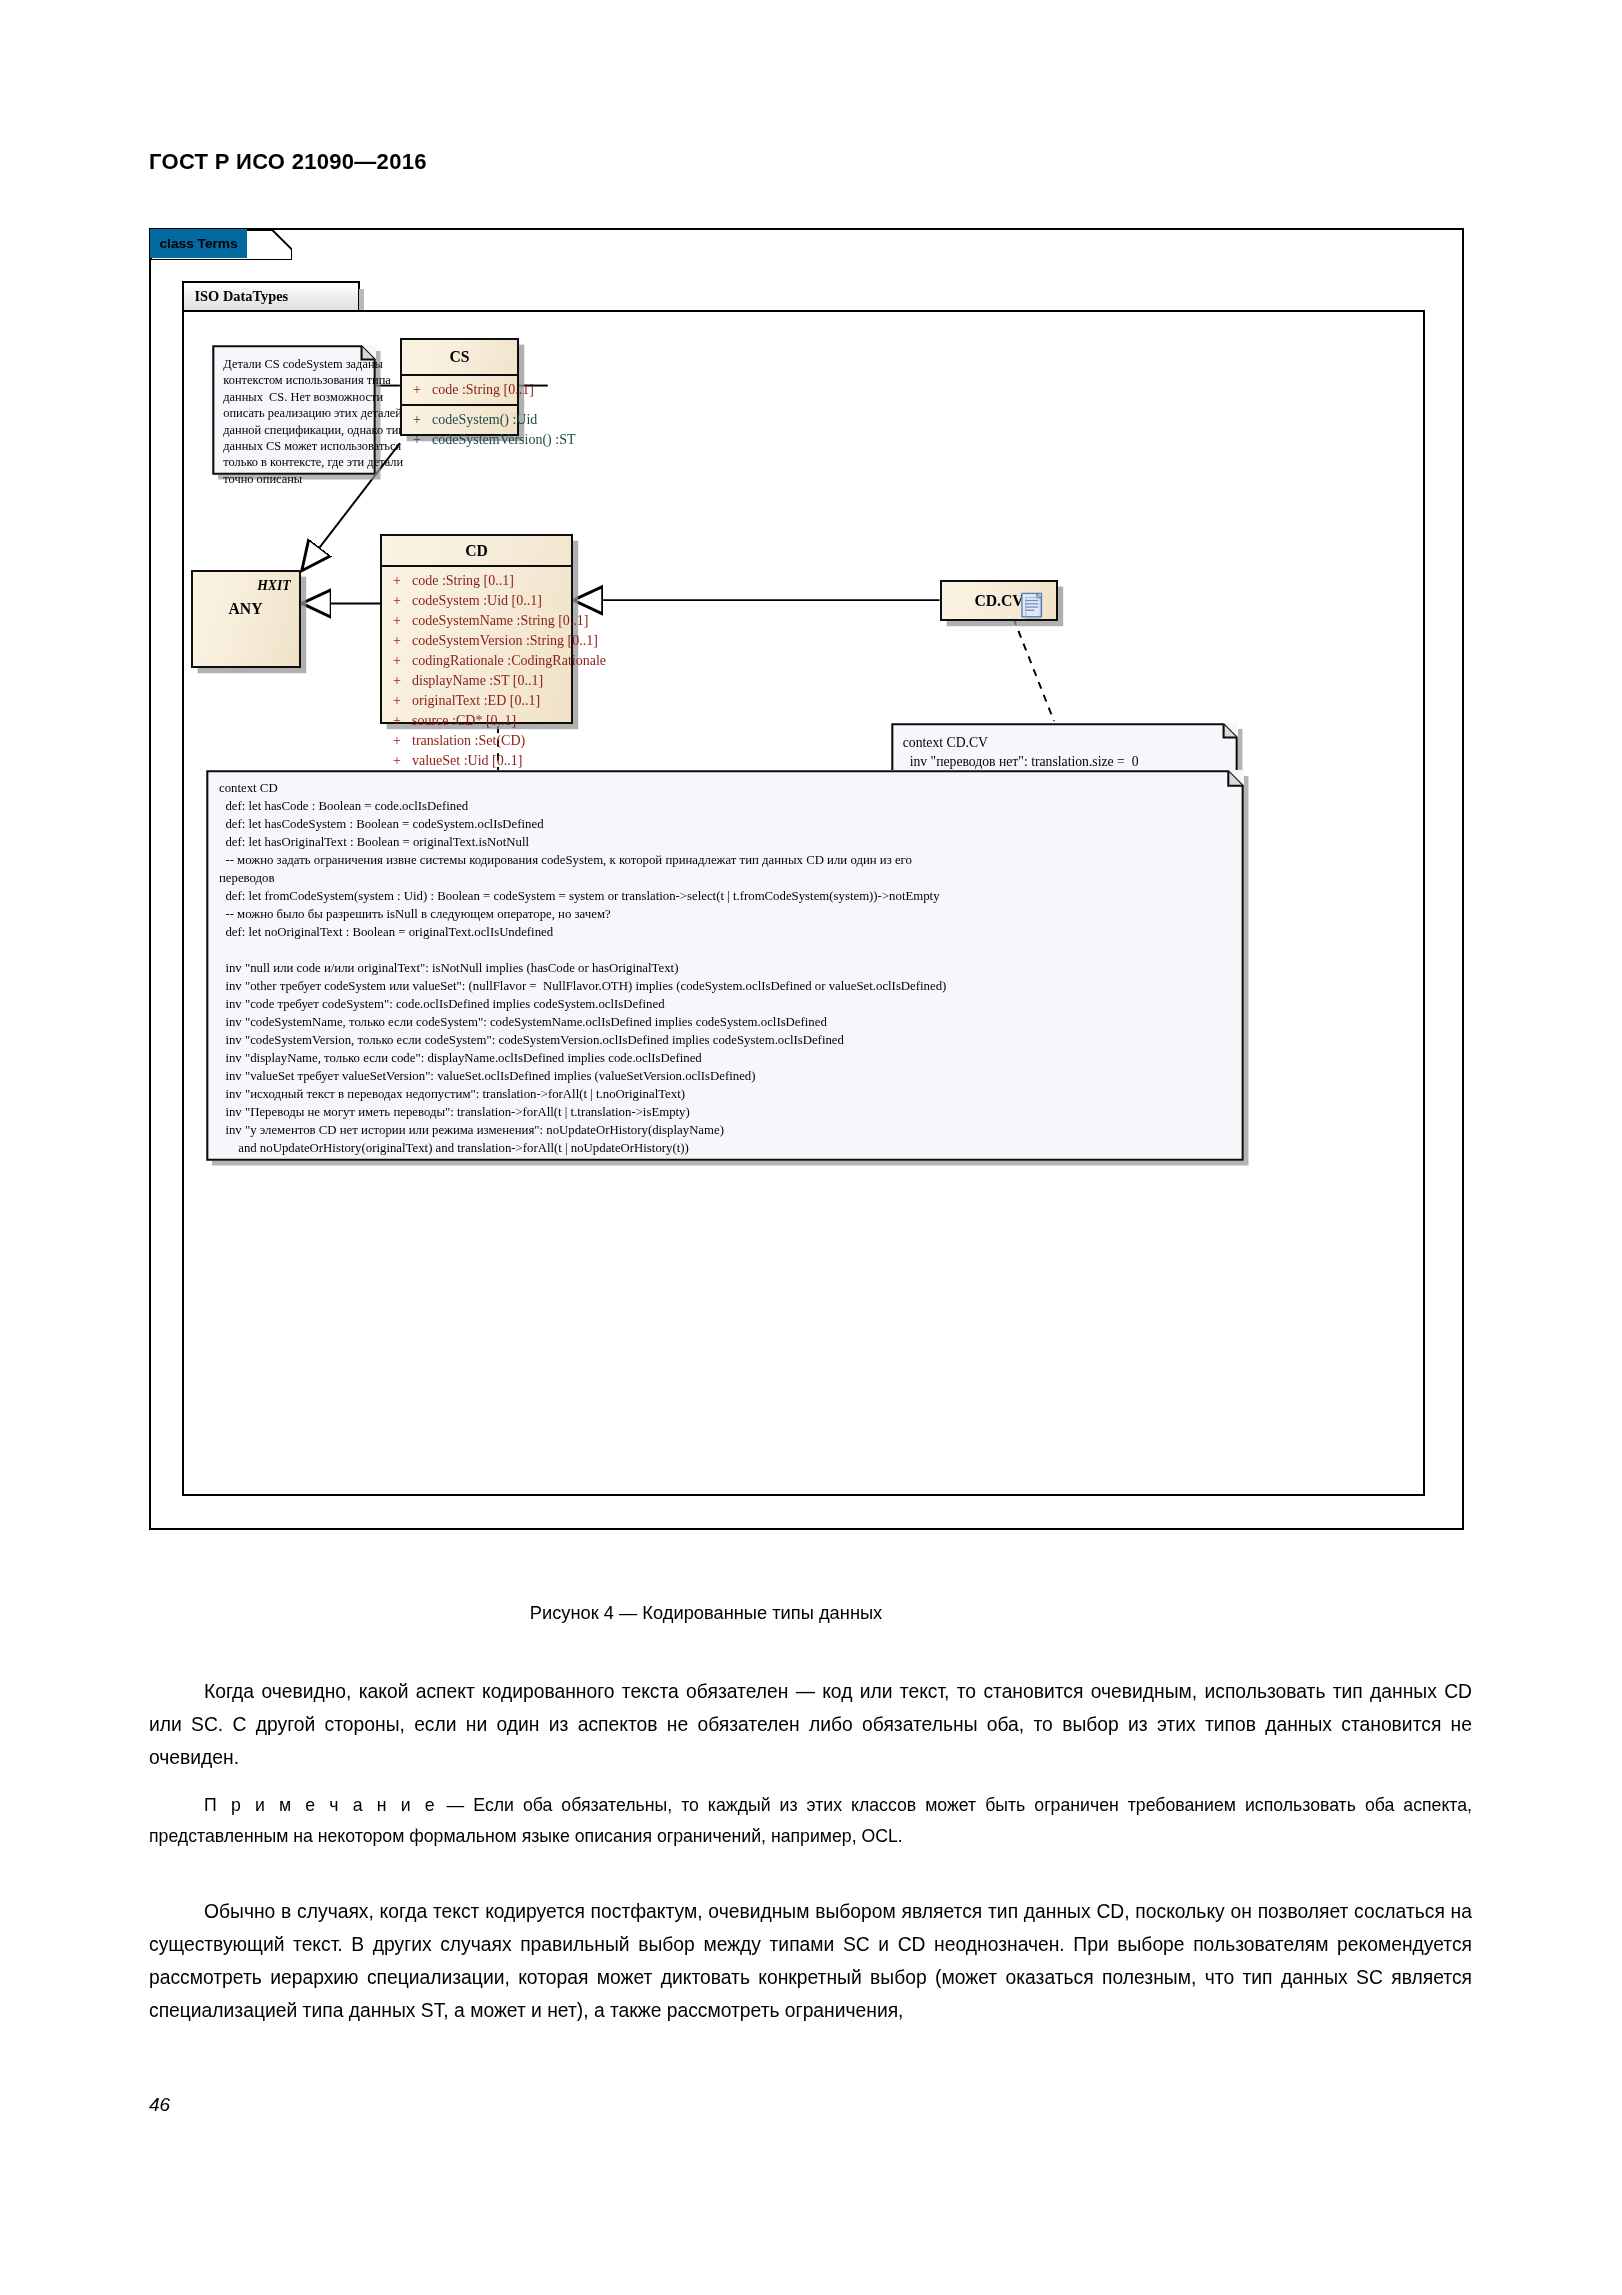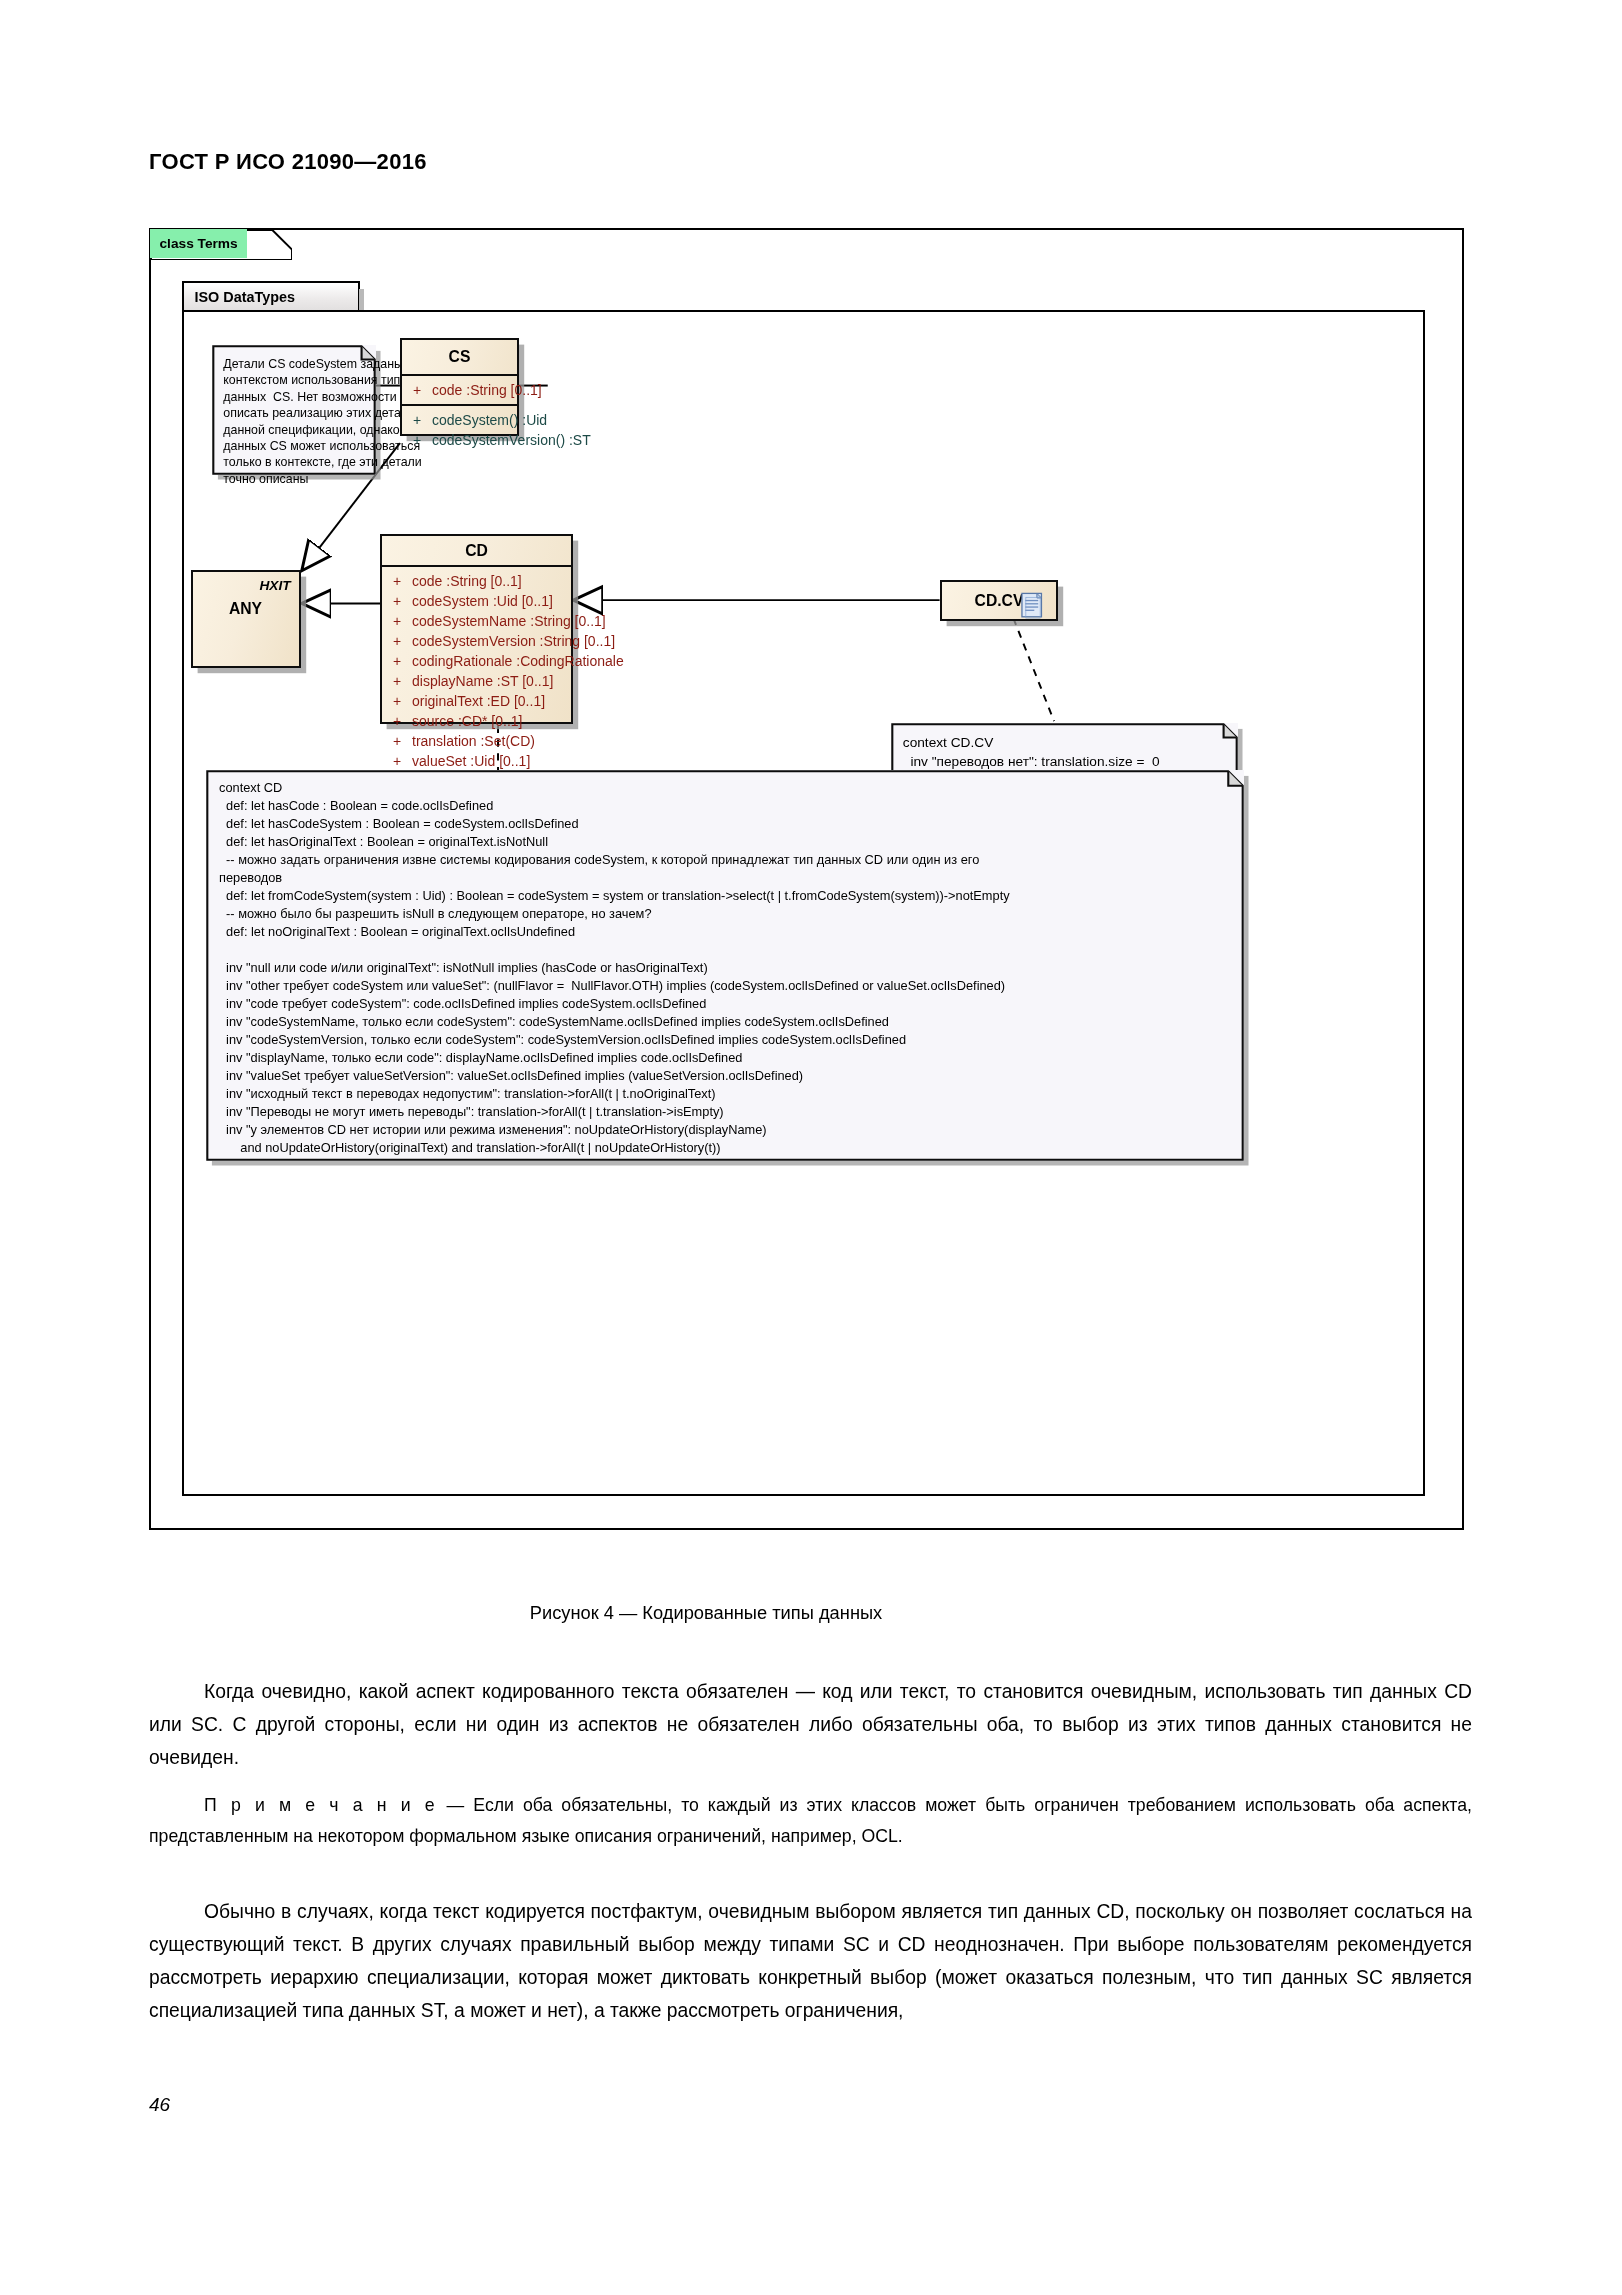--- a/index.html
+++ b/index.html
@@ -34,34 +34,34 @@
   }
   .frame-tab {
     position: absolute;
     left: -0.7px; top: -0.7px;
     height: 29px;
     padding: 0 9.2px 0 9.2px;
     border-right: none;
     font-size: 13.7px;
     font-weight: bold;
     display: flex; align-items: center;
-    background: #86efac;
+    background: #0369a1;
     box-sizing: border-box;
   }
   .frame-tab-shape {
     position: absolute;
     left: 0px; top: 0px;
     width: 141px; height: 30px;
   }
 
   
   .pkg {
     position: absolute;
     left: 31px; top: 51px;
-    width: 1076px; height: 1217px;
+    width: 1076px; height: 1217px; font-family: Liberation Serif, serif;
   }
   .pkg-tab {
     position: absolute;
     left: 0; top: 0;
     width: 178px; height: 31px;
     border: 2px solid #000;
     background: linear-gradient(180deg,#ffffff 0%, #eceaea 60%, #e2e0e0 100%);
     box-sizing: border-box;
     display: flex; align-items: center;
     padding-left: 10.5px;

